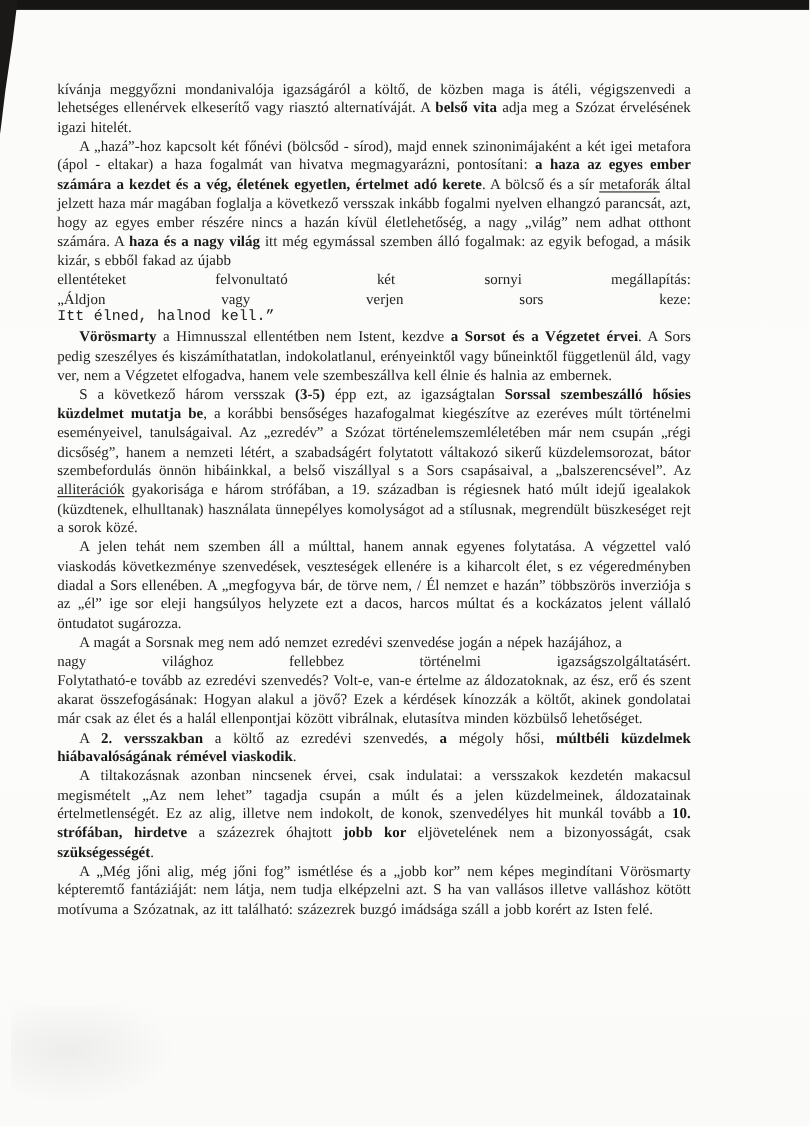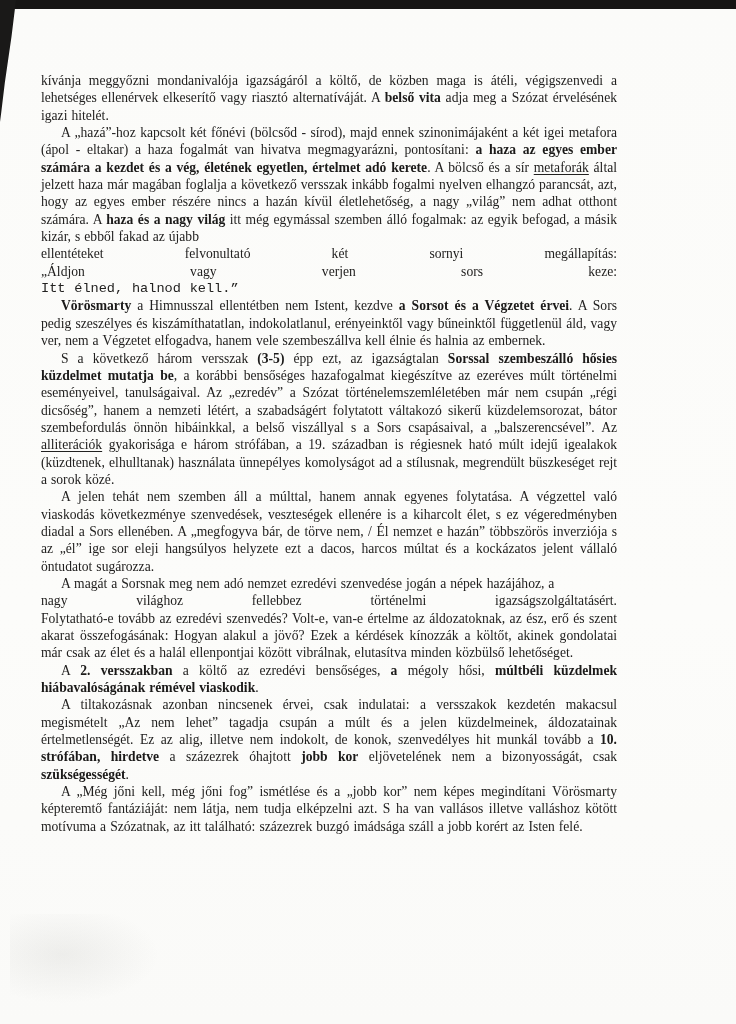--- a/index.html
+++ b/index.html
@@ -34,21 +34,21 @@
     position: absolute;
     left: 10px;
     bottom: 20px;
     width: 150px;
     height: 90px;
     background: radial-gradient(ellipse at 35% 45%, rgba(120,120,115,0.10), rgba(120,120,115,0.0) 70%);
     pointer-events: none;
   }
   .text-block {
     position: absolute;
-    left: 41px;
+    left: 52px;
     top: 72px;
     width: 576px;
     font-size: 13.6px;
     line-height: 17.35px;
     color: #222120;
     word-spacing: 0.6px;
   }
   .para {
     margin: 0;
     text-align: justify;
@@ -85,20 +85,20 @@
 
     <div class="para indent"><span class="b">Vörösmarty</span><span> a Himnusszal ellentétben nem Istent, kezdve </span><span class="b">a Sorsot és a Végzetet érvei</span><span>. A Sors pedig szeszélyes és kiszámíthatatlan, indokolatlanul, erényeinktől vagy bűneinktől függetlenül áld, vagy ver, nem a Végzetet elfogadva, hanem vele szembeszállva kell élnie és halnia az embernek.</span></div>
 
     <div class="para indent"><span>S a következő három versszak </span><span class="b">(3-5)</span><span> épp ezt, az igazságtalan </span><span class="b">Sorssal szembeszálló hősies küzdelmet mutatja be</span><span>, a korábbi bensőséges hazafogalmat kiegészítve az ezeréves múlt történelmi eseményeivel, tanulságaival. Az „ezredév” a Szózat történelemszemléletében már nem csupán „régi dicsőség”, hanem a nemzeti létért, a szabadságért folytatott váltakozó sikerű küzdelemsorozat, bátor szembefordulás önnön hibáinkkal, a belső viszállyal s a Sors csapásaival, a „balszerencsével”. Az </span><span class="u">alliterációk</span><span> gyakorisága e három strófában, a 19. században is régiesnek ható múlt idejű igealakok (küzdtenek, elhulltanak) használata ünnepélyes komolyságot ad a stílusnak, megrendült büszkeséget rejt a sorok közé.</span></div>
 
     <div class="para indent"><span>A jelen tehát nem szemben áll a múlttal, hanem annak egyenes folytatása. A végzettel való viaskodás következménye szenvedések, veszteségek ellenére is a kiharcolt élet, s ez végeredményben diadal a Sors ellenében. A „megfogyva bár, de törve nem, / Él nemzet e hazán” többszörös inverziója s az „él” ige sor eleji hangsúlyos helyzete ezt a dacos, harcos múltat és a kockázatos jelent vállaló öntudatot sugározza.</span></div>
 
 
     <div class="para indent"><span>A magát a Sorsnak meg nem adó nemzet ezredévi szenvedése jogán a népek hazájához, a</span><div class="spread">nagy világhoz fellebbez történelmi igazságszolgáltatásért.</div><div class="flow2">Folytatható-e tovább az ezredévi szenvedés? Volt-e, van-e értelme az áldozatoknak, az ész, erő és szent akarat összefogásának: Hogyan alakul a jövő? Ezek a kérdések kínozzák a költőt, akinek gondolatai már csak az élet és a halál ellenpontjai között vibrálnak, elutasítva minden közbülső lehetőséget.</div></div>
 
-    <div class="para indent"><span>A </span><span class="b">2. versszakban</span><span> a költő az ezredévi bensőséges, </span><span class="b">a</span><span> mégoly hősi, </span><span class="b">múltbéli küzdelmek hiábavalóságának rémével viaskodik</span><span>.</span></div>
+    <div class="para indent"><span>A </span><span class="b">2. versszakban</span><span> a költő az ezredévi szenvedés, </span><span class="b">a</span><span> mégoly hősi, </span><span class="b">múltbéli küzdelmek hiábavalóságának rémével viaskodik</span><span>.</span></div>
 
     <div class="para indent"><span>A tiltakozásnak azonban nincsenek érvei, csak indulatai: a versszakok kezdetén makacsul megismételt „Az nem lehet” tagadja csupán a múlt és a jelen küzdelmeinek, áldozatainak értelmetlenségét. Ez az alig, illetve nem indokolt, de konok, szenvedélyes hit munkál tovább a </span><span class="b">10. strófában, hirdetve</span><span> a százezrek óhajtott </span><span class="b">jobb kor</span><span> eljövetelének nem a bizonyosságát, csak </span><span class="b">szükségességét</span><span>.</span></div>
 
-    <div class="para indent"><span>A „Még jőni kell, még jőni fog” ismétlése és a „jobb kor” nem képes megindítani Vörösmarty képteremtő fantáziáját: nem látja, nem tudja elképzelni azt. S ha van vallásos illetve valláshoz kötött motívuma a Szózatnak, az itt található: százezrek buzgó imádsága száll a jobb korért az Isten felé.</span></div>
+    <div class="para indent"><span>A „Még jőni alig, még jőni fog” ismétlése és a „jobb kor” nem képes megindítani Vörösmarty képteremtő fantáziáját: nem látja, nem tudja elképzelni azt. S ha van vallásos illetve valláshoz kötött motívuma a Szózatnak, az itt található: százezrek buzgó imádsága száll a jobb korért az Isten felé.</span></div>
 
   </div>
 </div>
 
 </body></html>

